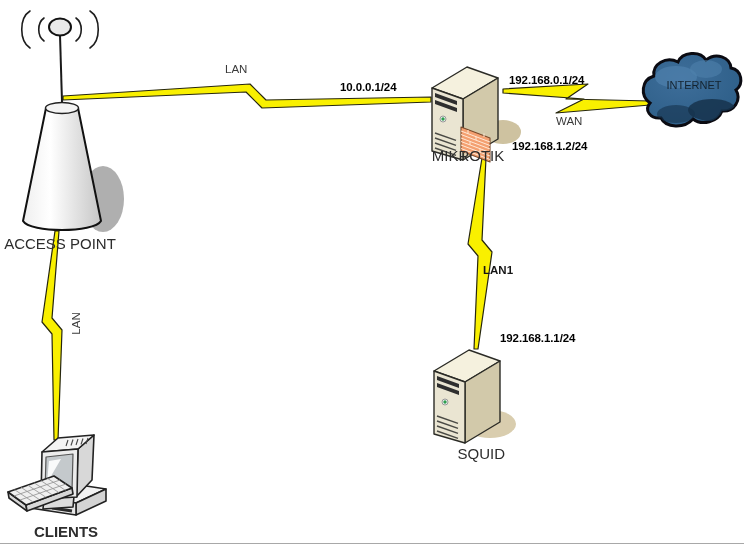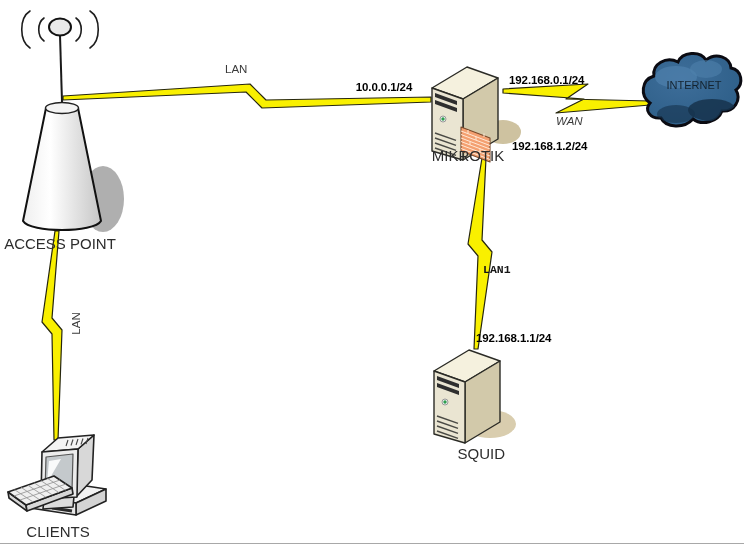--- a/index.html
+++ b/index.html
@@ -152,29 +152,29 @@
         <line x1="40.9" y1="480.6" x2="58.9" y2="492.6"></line>
         <line x1="47.4" y1="478.3" x2="65.4" y2="490.3"></line>
         <line x1="14" y1="496" x2="60" y2="480"></line>
         <line x1="20" y1="500" x2="66" y2="484"></line>
       </g>
     </g>
   </g>
 </svg>
 
 <div class="lbl center" style="left:-4px;top:236px;width:128px;">ACCESS POINT</div>
-<div class="lbl center" style="left:20px;top:524px;width:76px;">CLIENTS</div>
+<div class="lbl center" style="left:28px;top:524px;width:76px;font-weight:bold;">CLIENTS</div>
 <div class="lbl center" style="left:424px;top:148px;width:88px;">MIKROTIK</div>
 <div class="lbl center" style="left:431px;top:446px;width:74px;text-align:right;">SQUID</div>
 <div class="lbl center" style="left:660px;top:79px;width:68px;font-size:11px;color:#14232f;">INTERNET</div>
 
-<div class="lbl ip" style="left:340px;top:81px;width:88px;text-align:center;">10.0.0.1/24</div>
+<div class="lbl ip" style="left:340px;top:81px;width:88px;text-align:left;">10.0.0.1/24</div>
 <div class="lbl ip" style="left:509px;top:74px;">192.168.0.1/24</div>
 <div class="lbl ip" style="left:500px;top:140px;margin-left:12px;">192.168.1.2/24</div>
-<div class="lbl ip" style="left:476px;top:332px;">192.168.1.1/24</div>
+<div class="lbl ip" style="left:476px;top:332px;padding-left:24px;">192.168.1.1/24</div>
 
 <div class="lbl linklbl" style="left:225px;top:63px;">LAN</div>
-<div class="lbl linklbl" style="left:556px;top:115px;font-style:italic;">WAN</div>
-<div class="lbl linklbl bold" style="left:483px;top:264px;font-family:Liberation Mono, monospace;">LAN1</div>
+<div class="lbl linklbl" style="left:556px;top:115px;">WAN</div>
+<div class="lbl linklbl bold" style="left:483px;top:264px;">LAN1</div>
 <div class="lbl linklbl v-label center" style="left:57px;top:317px;width:38px;">LAN</div>
 
 <div class="bottom-edge"></div>
 </div>
 
 </body></html>

